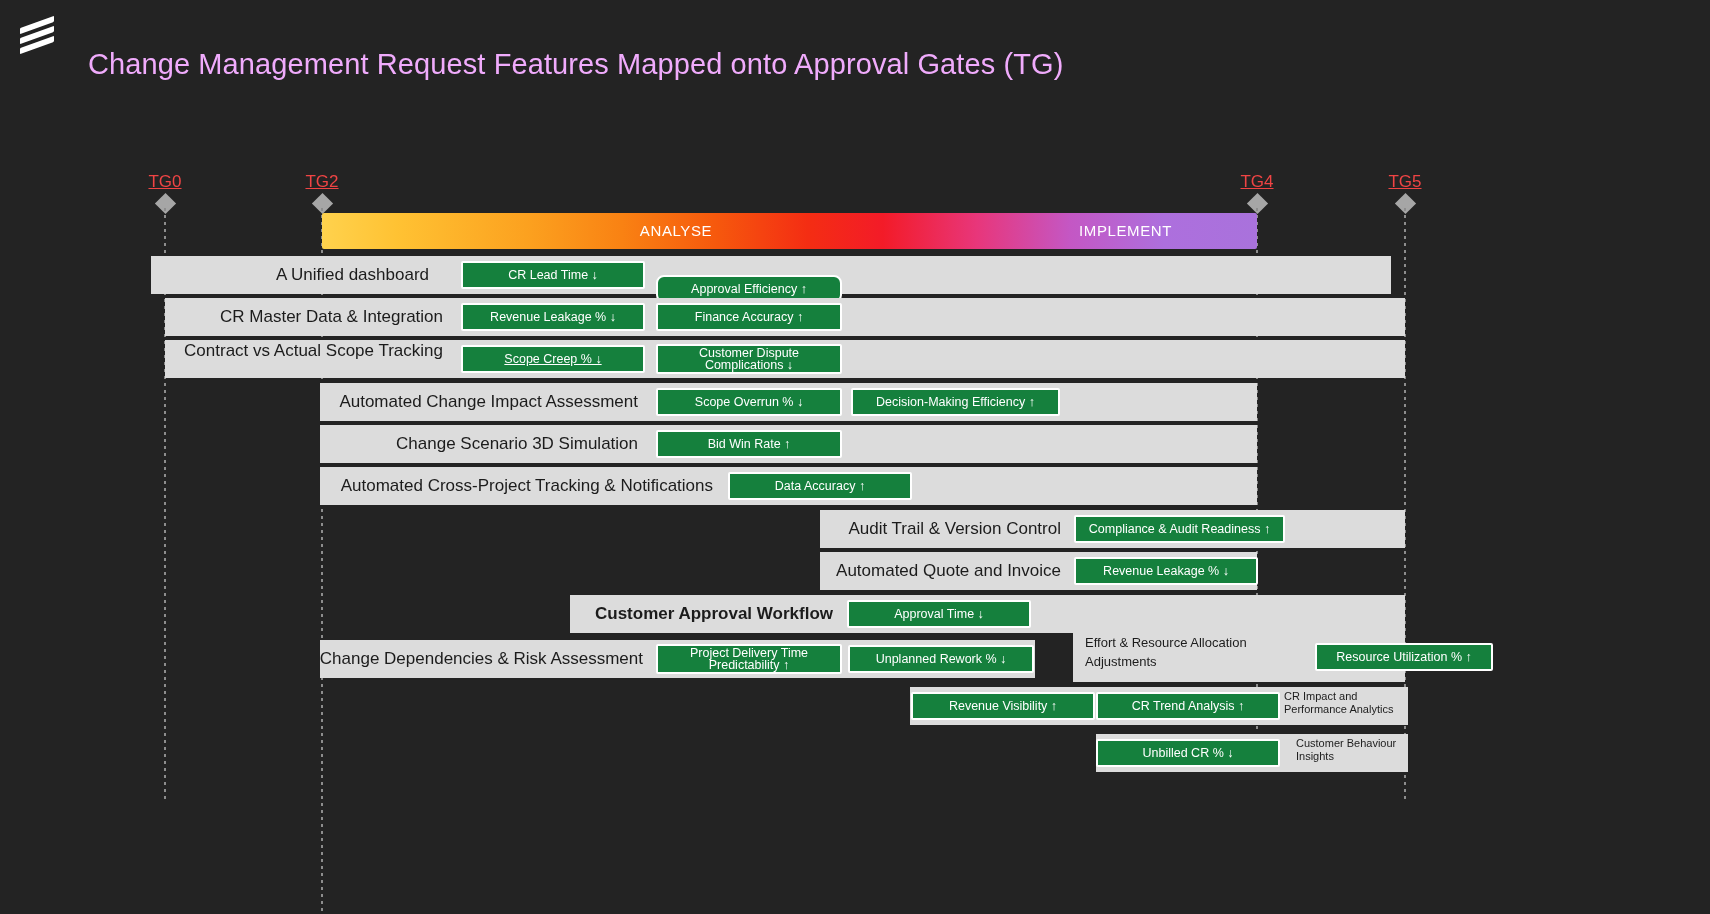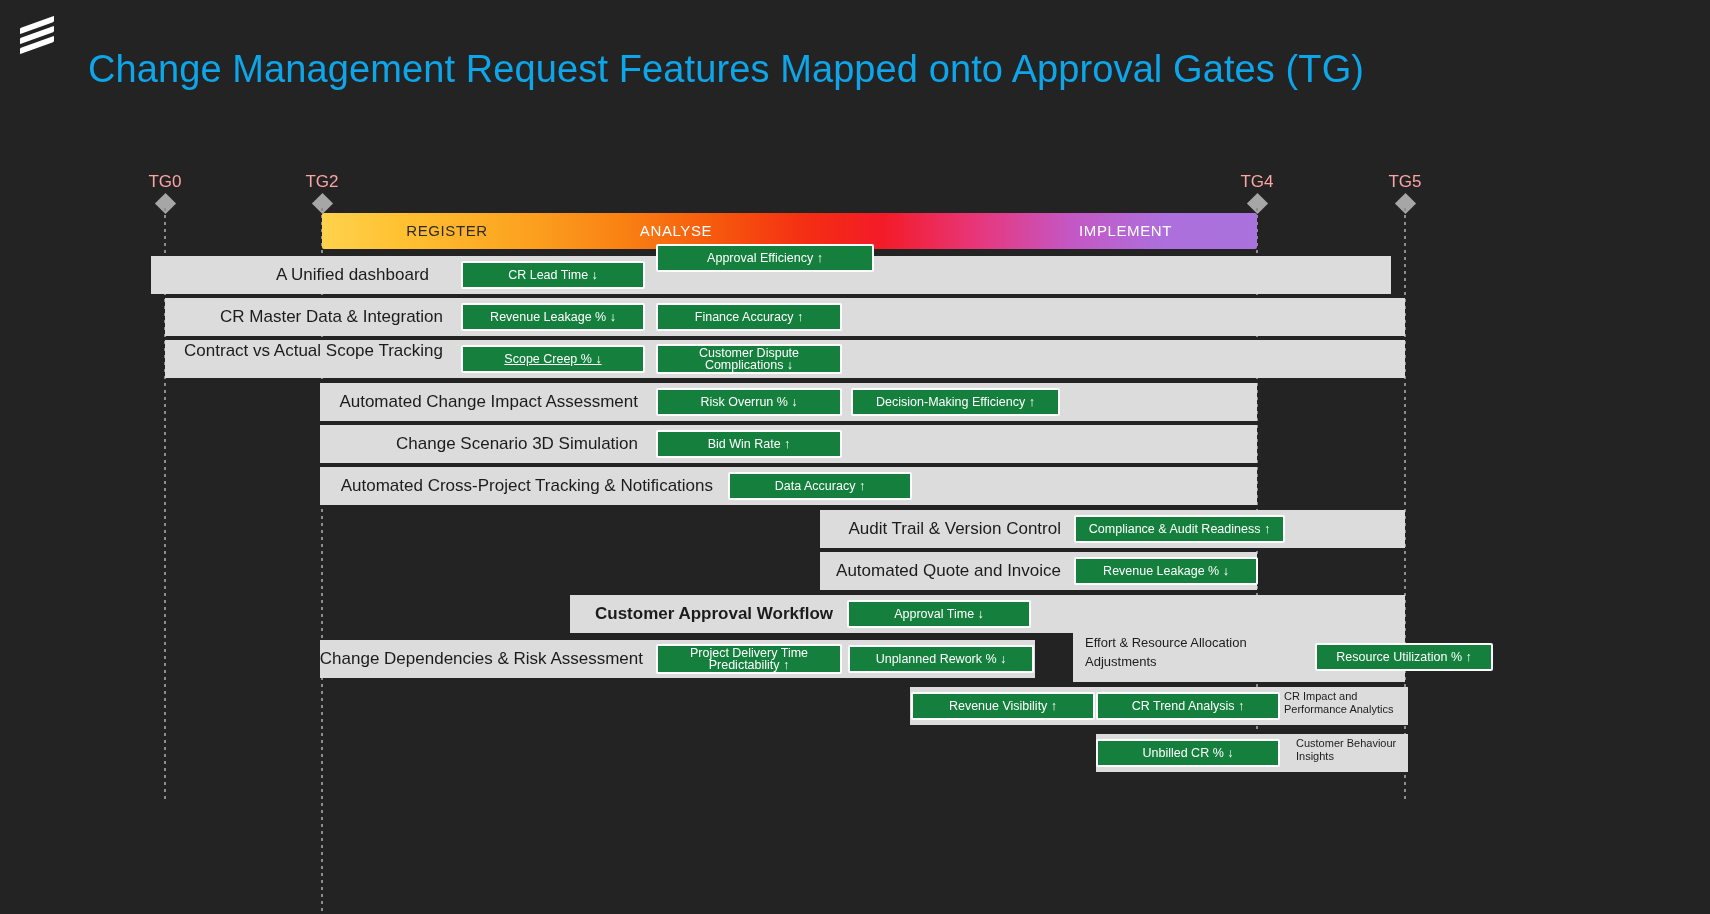--- a/index.html
+++ b/index.html
@@ -19,29 +19,29 @@
     background: #ffffff; border-radius: 1px;
     transform: skewY(-20deg);
   }
   .logo i:nth-child(1) { top: 4px; }
   .logo i:nth-child(2) { top: 14px; }
   .logo i:nth-child(3) { top: 24px; }
 
   
   .page-title {
     position: absolute; left: 88px; top: 48px;
-    font-size: 38px; font-weight: 300; color: #0ea5e9;
+    font-size: 29px; font-weight: 300; color: #f0abfc;
     letter-spacing: 0.1px; white-space: nowrap;
   }
 
   
   .gate { position: absolute; top: 172px; }
   .gate .glabel {
     position: absolute; left: 50%; transform: translateX(-50%);
-    top: 0; font-size: 17px; color: #fca5a5; white-space: nowrap;
+    top: 0; font-size: 17px; color: #ef4444; white-space: nowrap; text-decoration: underline;
   }
   .gate .diamond {
     position: absolute; left: 50%; top: 24px;
     width: 15px; height: 15px; margin-left: -7.5px;
     background: #a6a6a6; transform: rotate(45deg);
   }
   .gate .vline {
     position: absolute; left: 50%; top: 36px; margin-left: -1px;
     width: 2px; height: 0;
     background-image: linear-gradient(to bottom, #8d8d8d 0 3px, transparent 3px 7px);
@@ -130,45 +130,44 @@
         <div class="vline" style="height: 522px;"></div>
       </div>
       <div class="gate" style="left: 1405px;">
         <div class="glabel">TG5</div>
         <div class="diamond"></div>
         <div class="vline" style="height: 592px;"></div>
       </div>
     </div>
   <div id="phasebar-layer">
       <div class="phasebar" style="left: 322px; top: 213px; width: 935px;">
-        <div class="phase-label dark" style="left: 0px; width: 250px;">REGISTER</div>
         <div class="phase-label" style="left: 250px; width: 208px;">ANALYSE</div>
         <div class="phase-label" style="left: 672px; width: 263px;">IMPLEMENT</div>
       </div>
     </div>
   <div id="rows-layer">
       <div class="row" style="left: 151px; top: 256px; width: 1240px; height: 38px;">
         <div class="rlabel" style="left: 0px; width: 290px; height: 38px;">A Unified dashboard</div>
       </div>
       <div class="tag" style="left: 461px; top: 261px; width: 184px; position: absolute;">CR Lead Time ↓</div>
-      <div class="tag" style="left: 656px; top: 244px; width: 218px; position: absolute;">Approval Efficiency ↑</div>
+      <div class="tag" style="left: 656px; top: 275px; width: 186px; position: absolute; border-radius: 8px;">Approval Efficiency ↑</div>
       <div class="row" style="left: 165px; top: 298px; width: 1240px; height: 38px;">
         <div class="rlabel" style="left: 0px; width: 290px; height: 38px;">CR Master Data &amp; Integration</div>
       </div>
       <div class="tag" style="left: 461px; top: 303px; width: 184px; position: absolute;">Revenue Leakage % ↓</div>
       <div class="tag" style="left: 656px; top: 303px; width: 186px; position: absolute;">Finance Accuracy ↑</div>
       <div class="row" style="left: 165px; top: 340px; width: 1240px; height: 38px;">
         <div class="rlabel" style="left: 0px; width: 290px; height: 22px;">Contract vs Actual Scope Tracking</div>
       </div>
       <div class="tag" style="left: 461px; top: 345px; width: 184px; position: absolute; text-decoration: underline;">Scope Creep % ↓</div>
       <div class="tag tall" style="left: 656px; top: 344px; width: 186px; position: absolute;">Customer Dispute Complications ↓</div>
       <div class="row" style="left: 320px; top: 383px; width: 937px; height: 38px;">
         <div class="rlabel" style="left: 0px; width: 330px; height: 38px;">Automated Change Impact Assessment</div>
       </div>
-      <div class="tag" style="left: 656px; top: 388px; width: 186px; position: absolute;">Risk Overrun % ↓</div>
+      <div class="tag" style="left: 656px; top: 388px; width: 186px; position: absolute;">Scope Overrun % ↓</div>
       <div class="tag" style="left: 851px; top: 388px; width: 209px; position: absolute;">Decision-Making Efficiency ↑</div>
       <div class="row" style="left: 320px; top: 425px; width: 937px; height: 38px;">
         <div class="rlabel" style="left: 0px; width: 330px; height: 38px;">Change Scenario 3D Simulation</div>
       </div>
       <div class="tag" style="left: 656px; top: 430px; width: 186px; position: absolute;">Bid Win Rate ↑</div>
       <div class="row" style="left: 320px; top: 467px; width: 937px; height: 38px;">
         <div class="rlabel" style="left: 0px; width: 405px; height: 38px;">Automated Cross-Project Tracking &amp; Notifications</div>
       </div>
       <div class="tag" style="left: 728px; top: 472px; width: 184px; position: absolute;">Data Accuracy ↑</div>
       <div class="row" style="left: 820px; top: 510px; width: 585px; height: 38px;">

